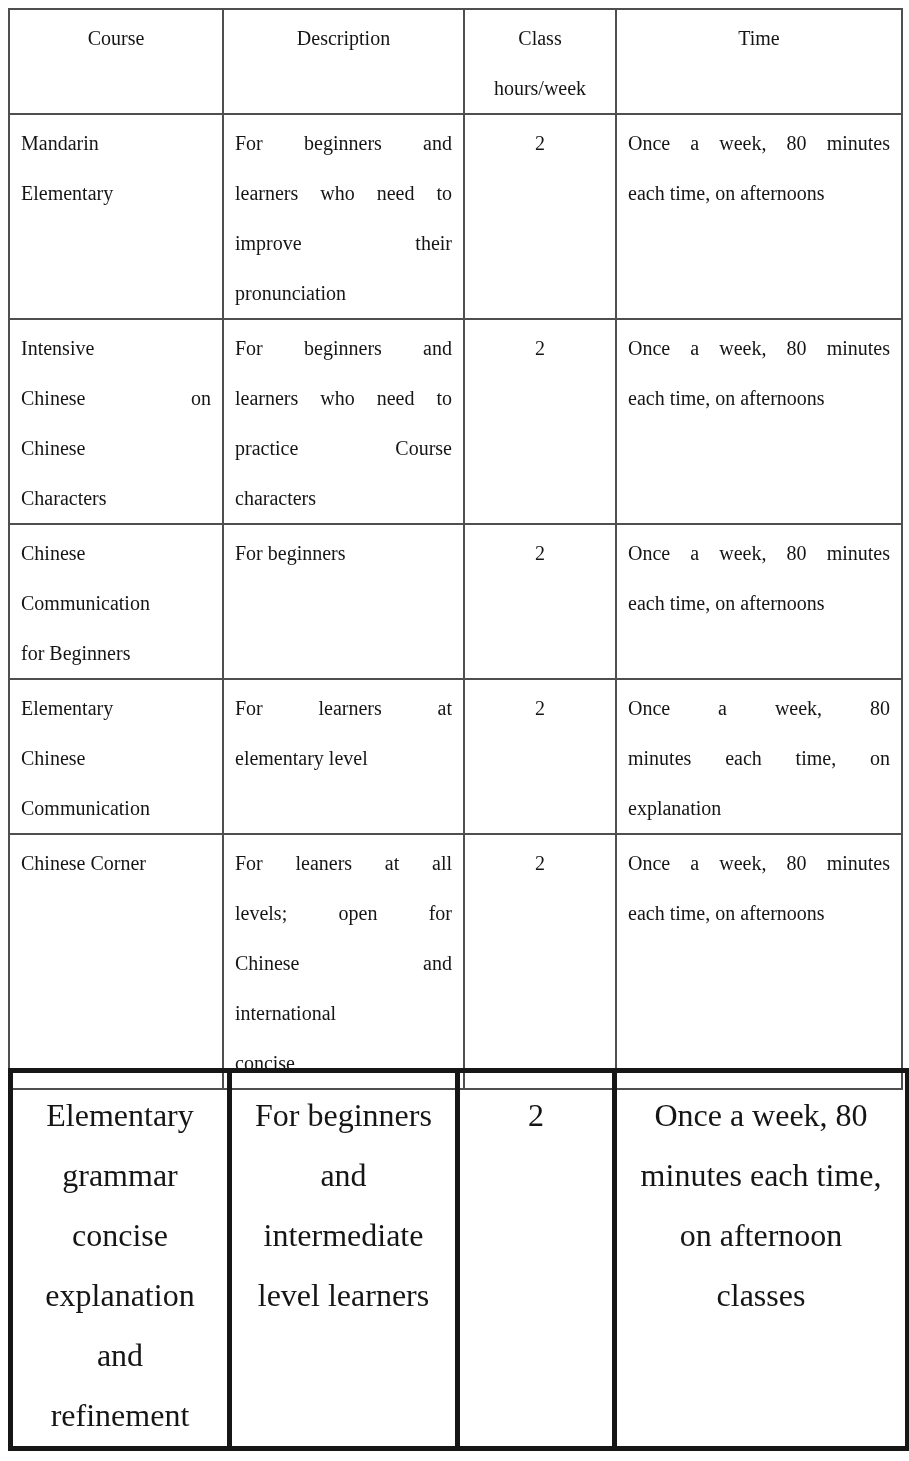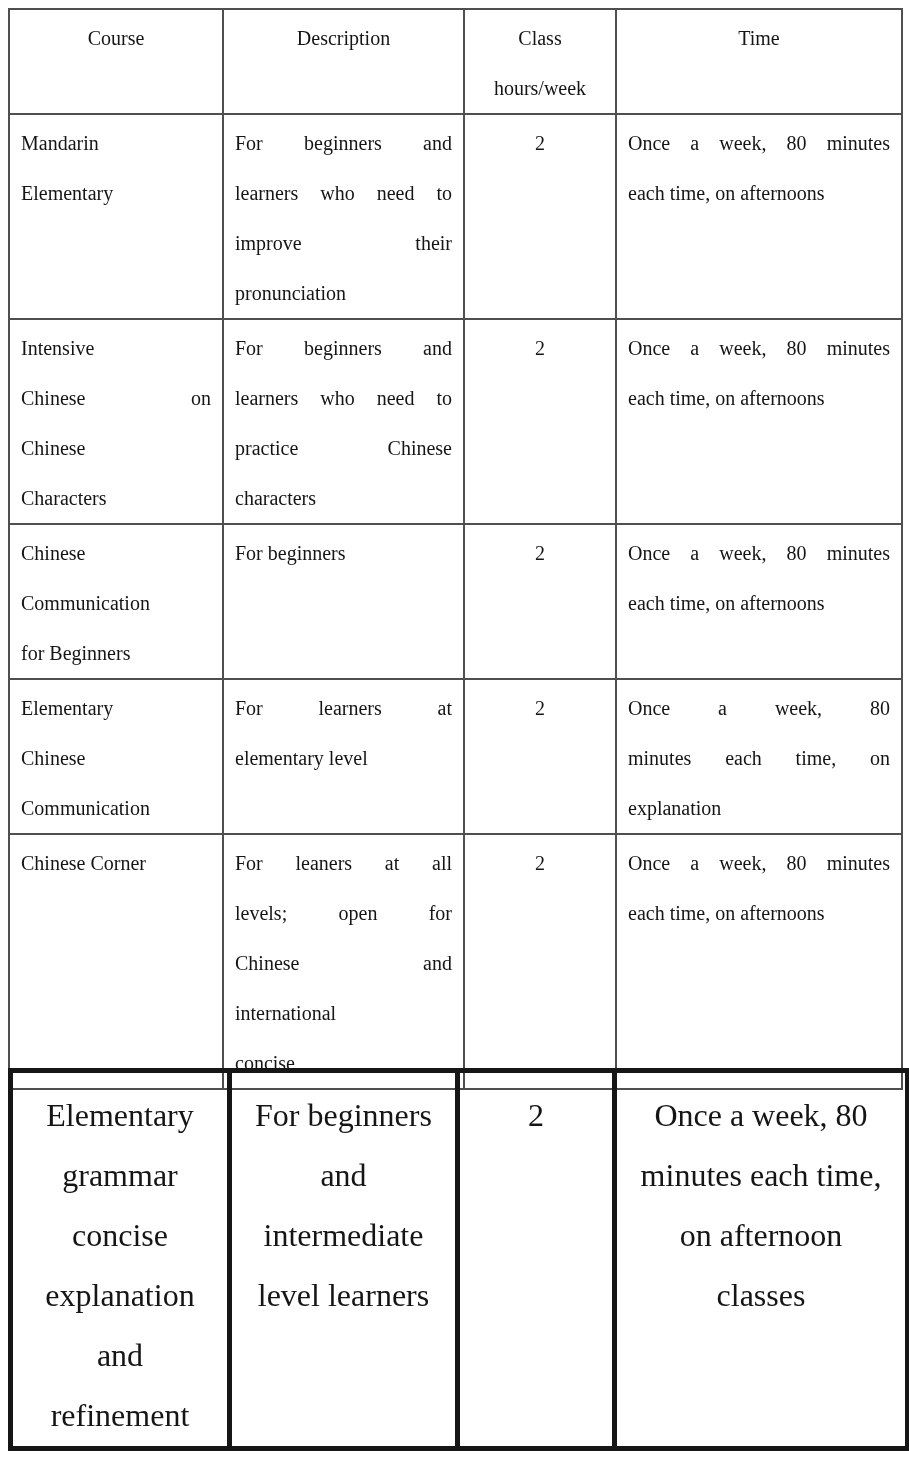--- a/index.html
+++ b/index.html
@@ -104,21 +104,21 @@
     <tr class="r2">
       <td class="jcell">
             <div class="jline">Intensive</div>
             <div class="jline">Chinese on</div>
             <div class="jline">Chinese</div>
             <div class="jline">Characters</div>
           </td>
       <td class="jcell">
             <div class="jline">For beginners and</div>
             <div class="jline">learners who need to</div>
-            <div class="jline">practice Chinese</div>
+            <div class="jline">practice Course</div>
             <div class="jline">characters</div>
           </td>
       <td class="c-hours">2</td>
       <td class="jcell">
             <div class="jline">Once a week, 80 minutes</div>
             <div class="jline">each time, on afternoons</div>
           </td>
     </tr>
     <tr class="r3">
       <td class="jcell">

